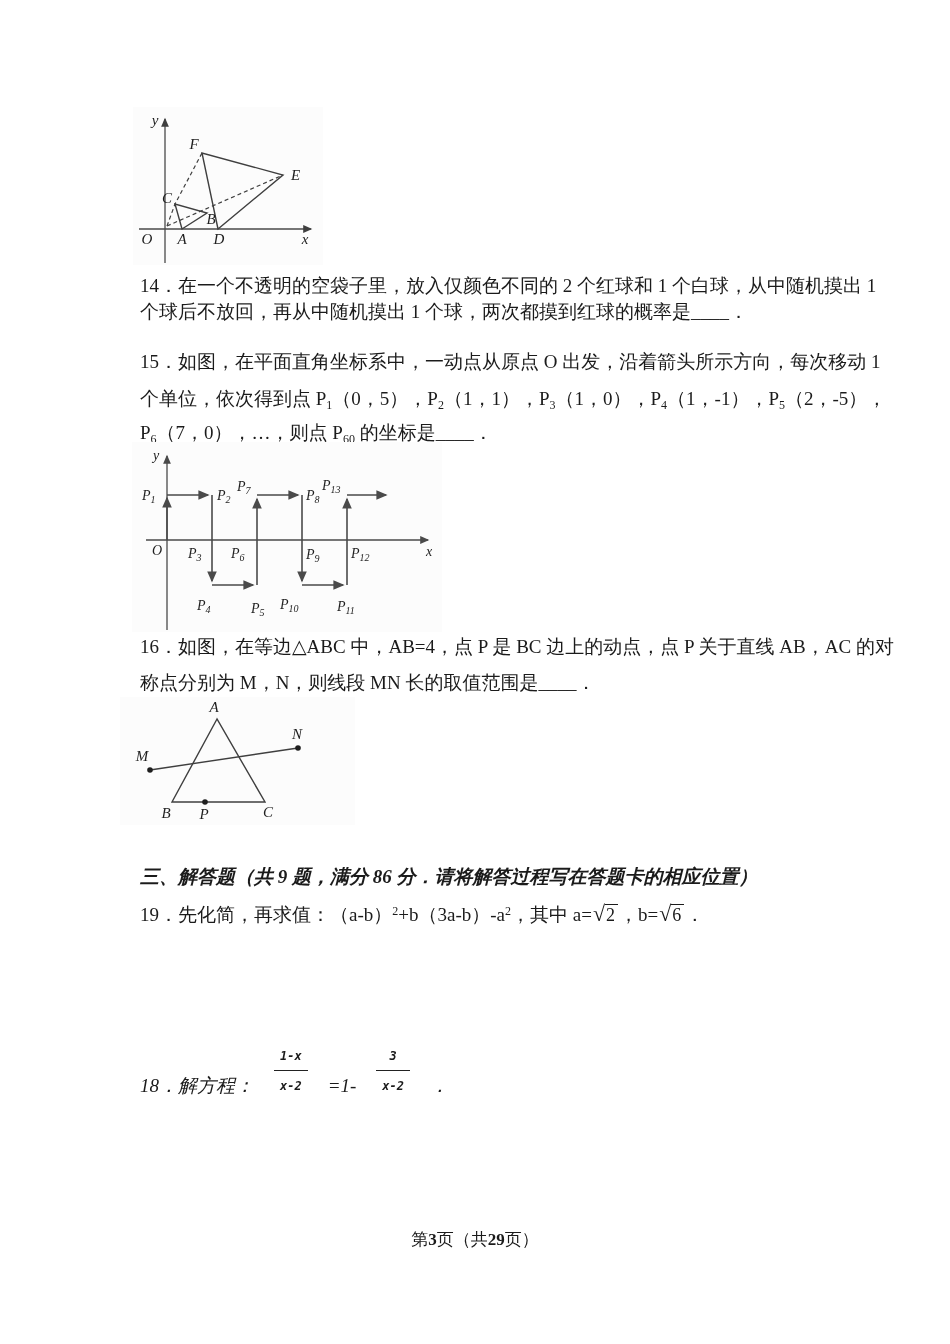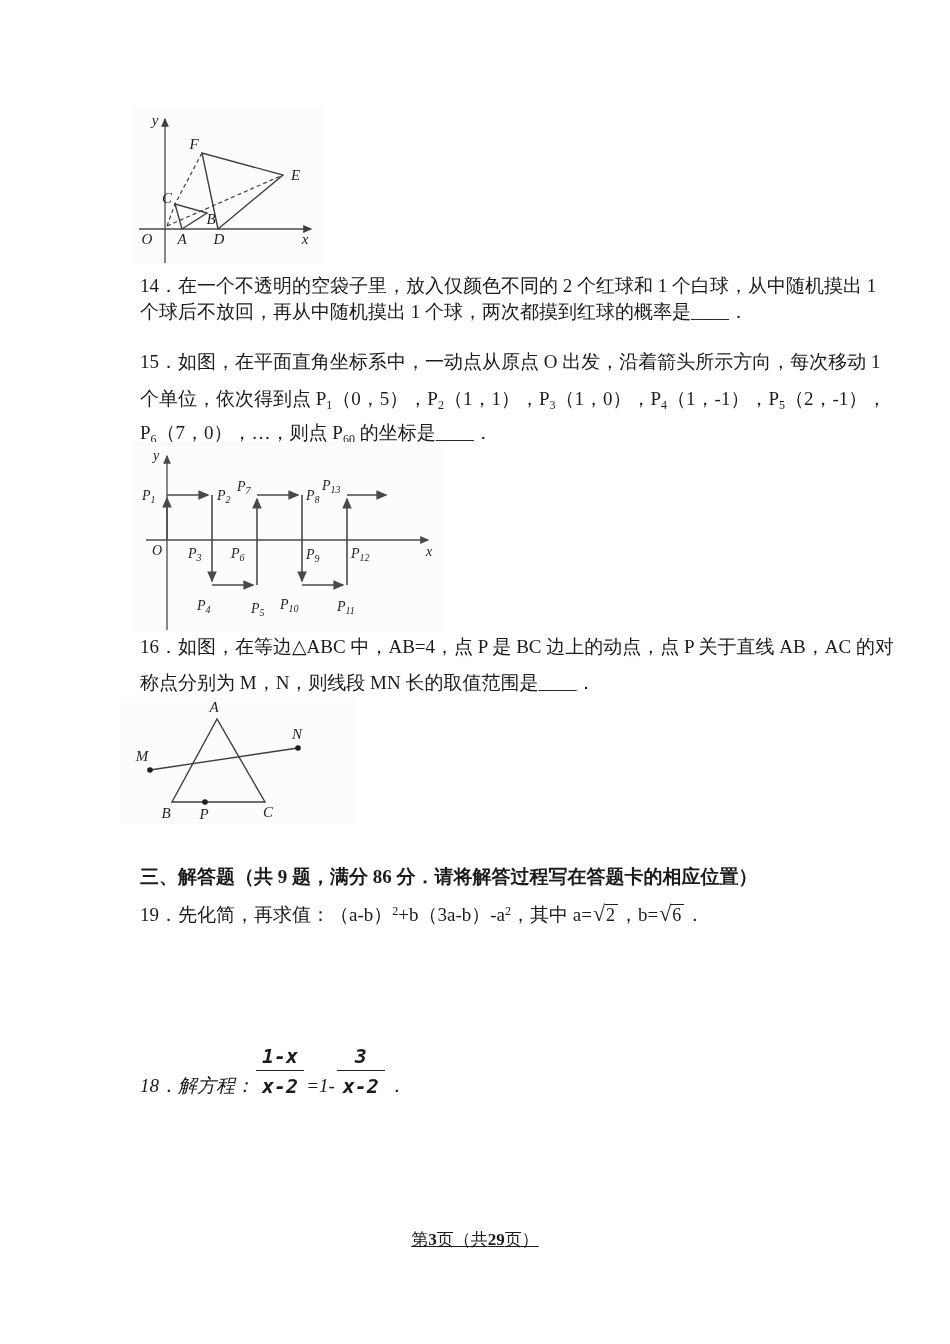--- a/index.html
+++ b/index.html
@@ -2,40 +2,40 @@
 <html><head>
 <meta charset="utf-8">
 <style>
   html,body{margin:0;padding:0;}
   body{
     width:950px;height:1344px;position:relative;background:#ffffff;
     font-family:"Liberation Serif","DejaVu Serif",serif;color:#1b1b1b;
     overflow:hidden;
   }
   .line{position:absolute;left:140px;font-size:19px;line-height:24px;white-space:nowrap;}
-  .heading{font-weight:bold;}
+  .heading{font-weight:bold;font-style:italic;}
   sub{font-size:12px;vertical-align:-4px;line-height:0;}
   sup{font-size:12px;vertical-align:6px;line-height:0;}
   .fig{position:absolute;background:#fcfcfc;}
   .ax{stroke:#4a4a4a;stroke-width:1.3;fill:none;}
   .sol{stroke:#3f3f3f;stroke-width:1.4;fill:none;}
   .dash{stroke:#3f3f3f;stroke-width:1.2;fill:none;stroke-dasharray:4 3;}
   .pp{stroke:#4a4a4a;stroke-width:1.6;fill:none;}
   svg text{font:italic 15px "Liberation Serif","DejaVu Serif",serif;fill:#1e1e1e;}
   text.f2t{font-size:14px;}
   tspan.sb{font-size:10px;}
   .dot{fill:#1e1e1e;stroke:none;}
   .q18row{display:flex;align-items:flex-end;font-style:italic;}
-  .frac{display:inline-block;text-align:center;font-family:"DejaVu Sans Mono","Liberation Mono",monospace;font-weight:bold;font-size:20px;margin:0 2px;}
+  .frac{display:inline-block;text-align:center;font-family:"DejaVu Sans Mono","Liberation Mono",monospace;font-weight:bold;font-size:12px;margin:0 20px;}
   .frac .fn{display:block;padding:0 6px 2px;border-bottom:1.8px solid #222;}
   .frac .fd{display:block;padding:3px 6px 0;}
   .sqrt{display:inline-flex;align-items:flex-start;margin:0 1px;}
   .ssym{font-size:22px;line-height:20px;}
   .snum{border-top:1.7px solid #1b1b1b;line-height:21px;padding:0 3px 0 1px;font-size:18px;}
-  .footer{position:absolute;top:1228px;left:0;width:950px;text-align:center;font-size:17px;text-decoration:underline;}
+  .footer{position:absolute;top:1228px;left:0;width:950px;text-align:center;font-size:17px;}
   .footer .b{font-weight:bold;}
 </style>
 </head>
 <body>
 
 <svg class="fig" style="left:133px;top:107px" width="190" height="158" viewBox="0 0 190 158">
   <defs>
     <marker id="ar1" markerWidth="8" markerHeight="8" refX="6" refY="3" orient="auto">
       <path d="M0,0 L7,3 L0,6 Z" fill="#3f3f3f"></path>
     </marker>
@@ -54,21 +54,21 @@
   <text x="78" y="117" text-anchor="middle">B</text>
   <text x="34" y="96" text-anchor="middle">C</text>
   <text x="61" y="42" text-anchor="middle">F</text>
   <text x="158" y="73">E</text>
 </svg>
 
 <div class="line" style="top:274px">14．在一个不透明的空袋子里，放入仅颜色不同的 2 个红球和 1 个白球，从中随机摸出 1</div>
 <div class="line" style="top:300px">个球后不放回，再从中随机摸出 1 个球，两次都摸到红球的概率是____．</div>
 
 <div class="line" style="top:350px">15．如图，在平面直角坐标系中，一动点从原点 O 出发，沿着箭头所示方向，每次移动 1</div>
-<div class="line" style="top:387px"><span>个单位，依次得到点 P</span><sub>1</sub><span>（0，5），P</span><sub>2</sub><span>（1，1），P</span><sub>3</sub><span>（1，0），P</span><sub>4</sub><span>（1，-1），P</span><sub>5</sub><span>（2，-1），</span></div>
+<div class="line" style="top:387px"><span>个单位，依次得到点 P</span><sub>1</sub><span>（0，5），P</span><sub>2</sub><span>（1，1），P</span><sub>3</sub><span>（1，0），P</span><sub>4</sub><span>（1，-1），P</span><sub>5</sub><span>（2，-5），</span></div>
 <div class="line" style="top:421px"><span>P</span><sub>6</sub><span>（7，0），…，则点 P</span><sub>60</sub><span> 的坐标是____．</span></div>
 
 <svg class="fig" style="left:132px;top:442px" width="310" height="190" viewBox="0 0 310 190">
   <defs>
     <marker id="ar2" markerWidth="8" markerHeight="8" refX="6" refY="3" orient="auto">
       <path d="M0,0 L7,3 L0,6 Z" fill="#4a4a4a"></path>
     </marker>
   </defs>
   <line class="ax" x1="35" y1="188" x2="35" y2="14" marker-end="url(#ar2)"></line>
   <line class="ax" x1="14" y1="98" x2="296" y2="98" marker-end="url(#ar2)"></line>

